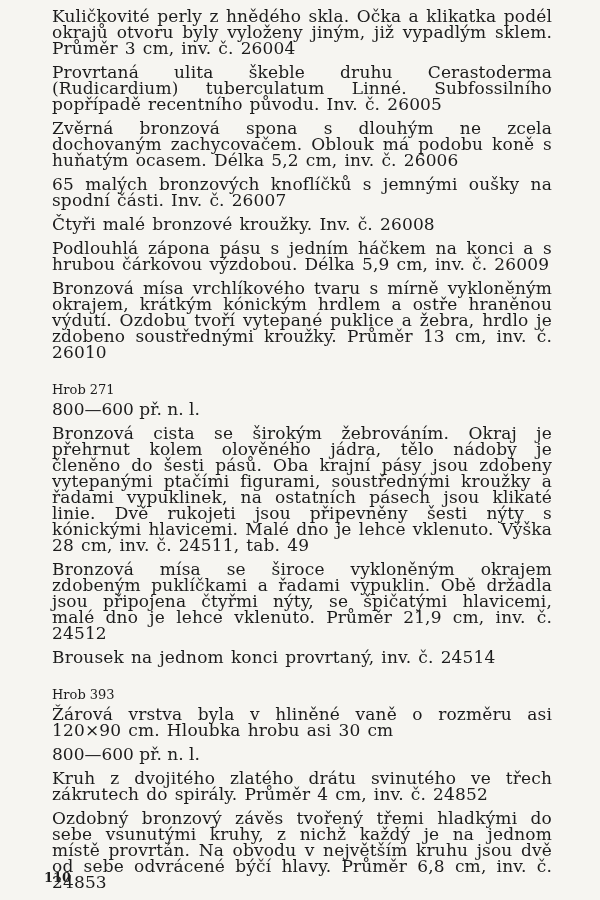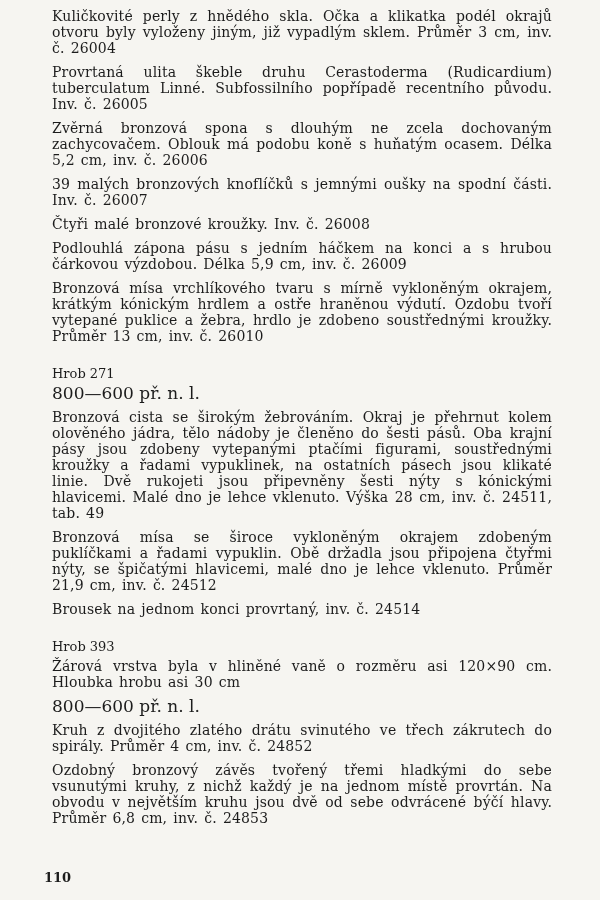--- a/index.html
+++ b/index.html
@@ -15,21 +15,21 @@
       font-family: "DejaVu Serif", "Liberation Serif", serif;
       color: #1c1c1c;
     }
     .page {
       position: absolute;
       left: 52px;
       top: 8px;
       width: 500px;
     }
     .entry {
-      font-size: 14px;
+      font-size: 17px;
       line-height: 16px;
       margin: 0 0 8px 0;
       text-align: justify;
       letter-spacing: 0.15px;
       word-spacing: 1.5px;
     }
     .entry .ital {
     }
     .grave-heading {
       font-weight: normal;
@@ -51,21 +51,21 @@
     }
   </style>
 </head>
 <body>
 
 <div class="page">
 
   <p class="entry">Kuličkovité perly z hnědého skla. Očka a klikatka podél okrajů otvoru byly vyloženy jiným, již vypadlým sklem. Průměr 3 cm, inv. č. 26004</p>
   <p class="entry">Provrtaná ulita škeble druhu Cerastoderma (Rudicardium) tuberculatum Linné. Subfossilního popřípadě recentního původu. Inv. č. 26005</p>
   <p class="entry">Zvěrná bronzová spona s dlouhým ne zcela dochovaným zachycovačem. Oblouk má podobu koně s huňatým ocasem. Délka 5,2 cm, inv. č. 26006</p>
-  <p class="entry">39 malých bronzových knoflíčků s jemnými oušky na spodní části. Inv. č. 26007</p>
+  <p class="entry">65 malých bronzových knoflíčků s jemnými oušky na spodní části. Inv. č. 26007</p>
   <p class="entry">Čtyři malé bronzové kroužky. Inv. č. 26008</p>
   <p class="entry">Podlouhlá zápona pásu s jedním háčkem na konci a s hrubou čárkovou výzdobou. Délka 5,9 cm, inv. č. 26009</p>
   <p class="entry">Bronzová mísa vrchlíkového tvaru s mírně vykloněným okrajem, krátkým kónickým hrdlem a ostře hraněnou výdutí. Ozdobu tvoří vytepané puklice a žebra, hrdlo je zdobeno soustřednými kroužky. Průměr 13 cm, inv. č. 26010</p>
 
   <section>
     <div class="grave-heading">Hrob 271</div>
     <p class="date-line">800—600 př. n. l.</p>
     <p class="entry"><span>Bronzová cista se širokým žebrováním. Okraj je přehrnut kolem olověného jádra, tělo nádoby je členěno do šesti pásů. Oba krajní pásy jsou zdobeny vytepanými ptačími figurami, soustřednými kroužky a řadami vypuklinek, na ostatních pásech jsou klikaté linie. Dvě rukojeti jsou připevněny šesti nýty s kónickými hlavicemi. Malé dno je lehce vklenuto. Výška 28 cm, inv. č. 24511, </span><span class="ital">tab. 49</span></p>
     <p class="entry">Bronzová mísa se široce vykloněným okrajem zdobeným puklíčkami a řadami vypuklin. Obě držadla jsou připojena čtyřmi nýty, se špičatými hlavicemi, malé dno je lehce vklenuto. Průměr 21,9 cm, inv. č. 24512</p>
     <p class="entry">Brousek na jednom konci provrtaný, inv. č. 24514</p>

